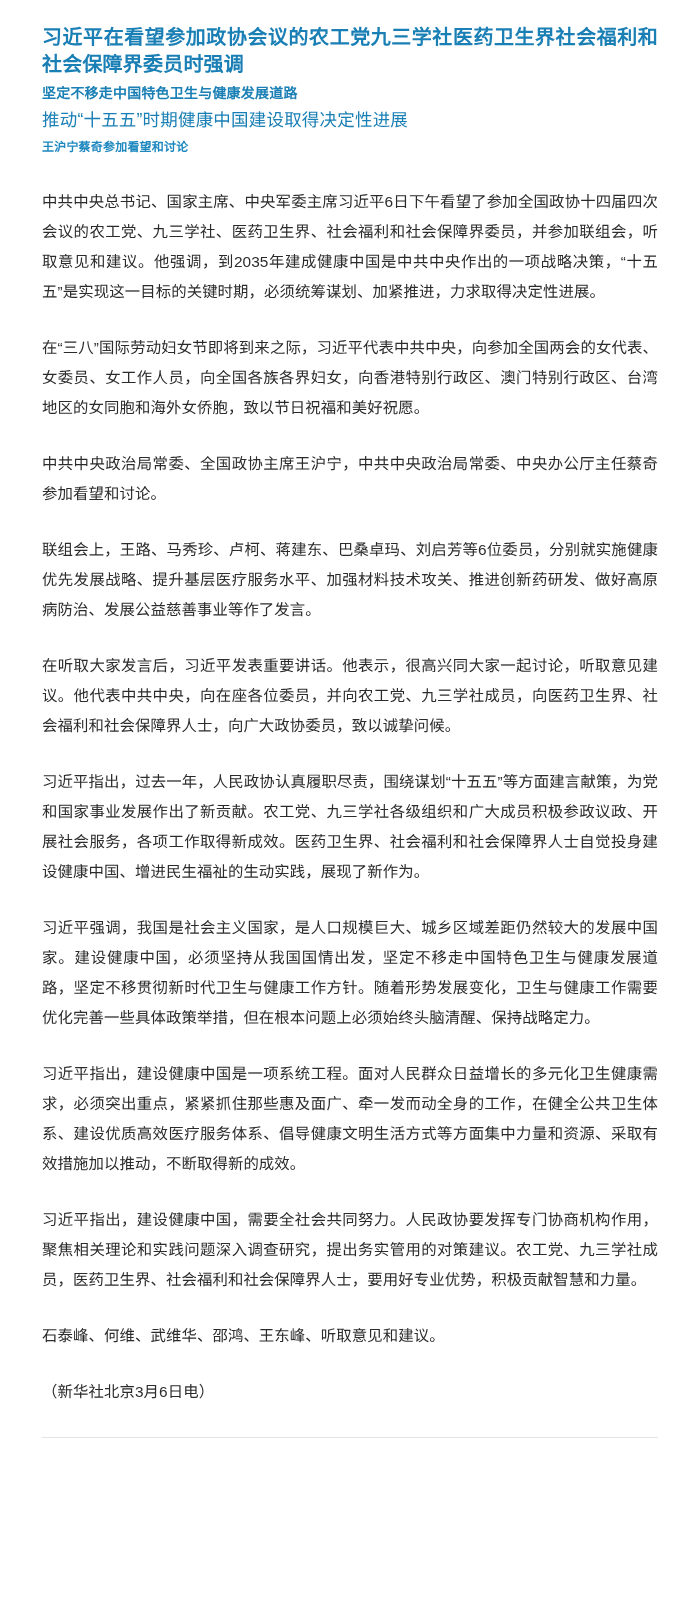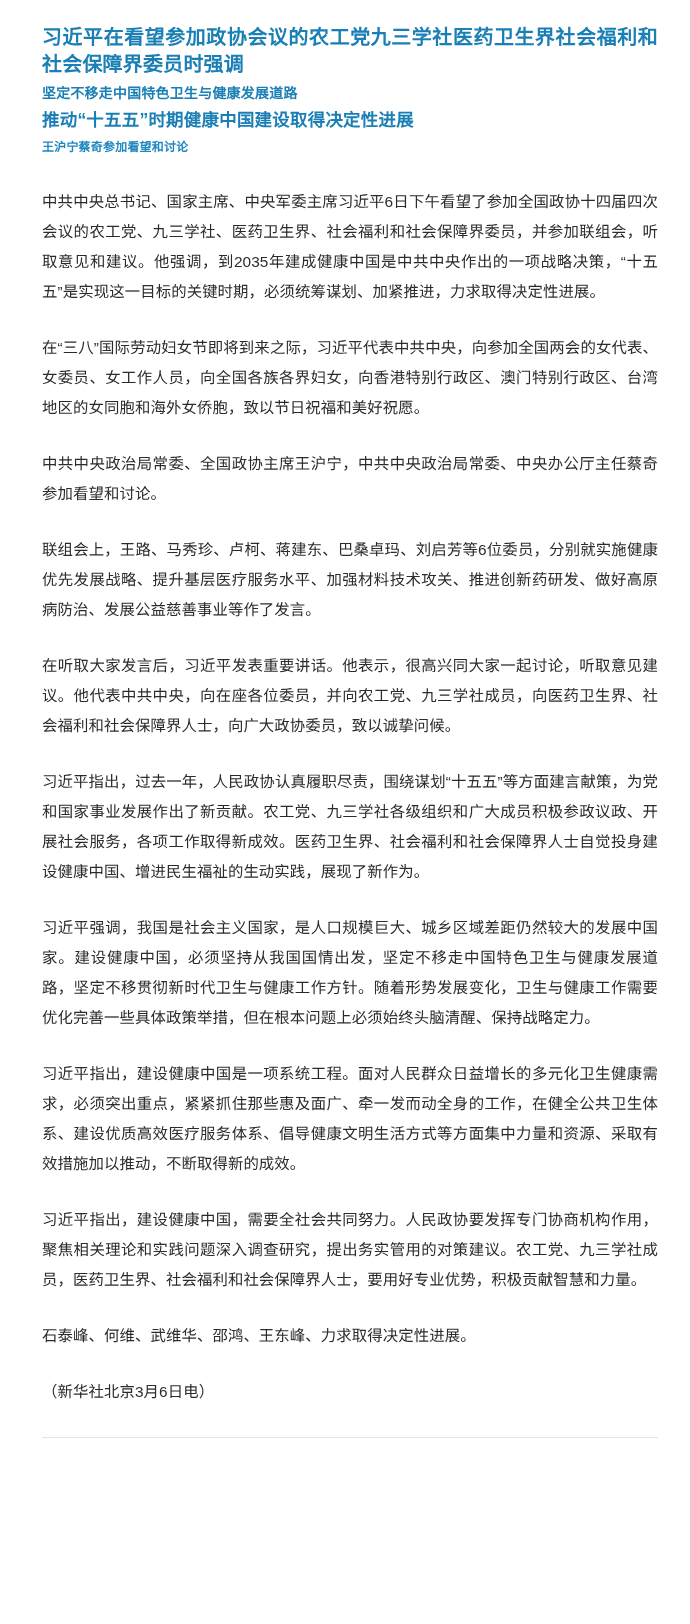--- a/index.html
+++ b/index.html
@@ -39,21 +39,21 @@
     color: #1a7fb5;
     font-size: 14px;
     font-weight: 700;
     line-height: 27px;
     letter-spacing: 0.2px;
     margin: 0;
   }
   .headline-sub {
     color: #1a7fb5;
     font-size: 17.5px;
-    font-weight: 700;
+    font-weight: 400;
     line-height: 27px;
     letter-spacing: 0.2px;
     margin: 0;
   }
   .headline-byline {
     color: #1f88bf;
     font-size: 12px;
     font-weight: 700;
     line-height: 27px;
     letter-spacing: 0.2px;
@@ -104,21 +104,21 @@
   <div class="article-body">
     <p>中共中央总书记、国家主席、中央军委主席习近平6日下午看望了参加全国政协十四届四次会议的农工党、九三学社、医药卫生界、社会福利和社会保障界委员，并参加联组会，听取意见和建议。他强调，到2035年建成健康中国是中共中央作出的一项战略决策，“十五五”是实现这一目标的关键时期，必须统筹谋划、加紧推进，力求取得决定性进展。</p>
     <p>在“三八”国际劳动妇女节即将到来之际，习近平代表中共中央，向参加全国两会的女代表、女委员、女工作人员，向全国各族各界妇女，向香港特别行政区、澳门特别行政区、台湾地区的女同胞和海外女侨胞，致以节日祝福和美好祝愿。</p>
     <p>中共中央政治局常委、全国政协主席王沪宁，中共中央政治局常委、中央办公厅主任蔡奇参加看望和讨论。</p>
     <p>联组会上，王路、马秀珍、卢柯、蒋建东、巴桑卓玛、刘启芳等6位委员，分别就实施健康优先发展战略、提升基层医疗服务水平、加强材料技术攻关、推进创新药研发、做好高原病防治、发展公益慈善事业等作了发言。</p>
     <p>在听取大家发言后，习近平发表重要讲话。他表示，很高兴同大家一起讨论，听取意见建议。他代表中共中央，向在座各位委员，并向农工党、九三学社成员，向医药卫生界、社会福利和社会保障界人士，向广大政协委员，致以诚挚问候。</p>
     <p>习近平指出，过去一年，人民政协认真履职尽责，围绕谋划“十五五”等方面建言献策，为党和国家事业发展作出了新贡献。农工党、九三学社各级组织和广大成员积极参政议政、开展社会服务，各项工作取得新成效。医药卫生界、社会福利和社会保障界人士自觉投身建设健康中国、增进民生福祉的生动实践，展现了新作为。</p>
     <p>习近平强调，我国是社会主义国家，是人口规模巨大、城乡区域差距仍然较大的发展中国家。建设健康中国，必须坚持从我国国情出发，坚定不移走中国特色卫生与健康发展道路，坚定不移贯彻新时代卫生与健康工作方针。随着形势发展变化，卫生与健康工作需要优化完善一些具体政策举措，但在根本问题上必须始终头脑清醒、保持战略定力。</p>
     <p>习近平指出，建设健康中国是一项系统工程。面对人民群众日益增长的多元化卫生健康需求，必须突出重点，紧紧抓住那些惠及面广、牵一发而动全身的工作，在健全公共卫生体系、建设优质高效医疗服务体系、倡导健康文明生活方式等方面集中力量和资源、采取有效措施加以推动，不断取得新的成效。</p>
     <p>习近平指出，建设健康中国，需要全社会共同努力。人民政协要发挥专门协商机构作用，聚焦相关理论和实践问题深入调查研究，提出务实管用的对策建议。农工党、九三学社成员，医药卫生界、社会福利和社会保障界人士，要用好专业优势，积极贡献智慧和力量。</p>
-    <p>石泰峰、何维、武维华、邵鸿、王东峰、力求取得决定性进展。</p>
+    <p>石泰峰、何维、武维华、邵鸿、王东峰、听取意见和建议。</p>
     <p class="dateline">（新华社北京3月6日电）</p>
   </div>
 
   <div class="footer">
     
     
   </div>
 
 </div>
 

